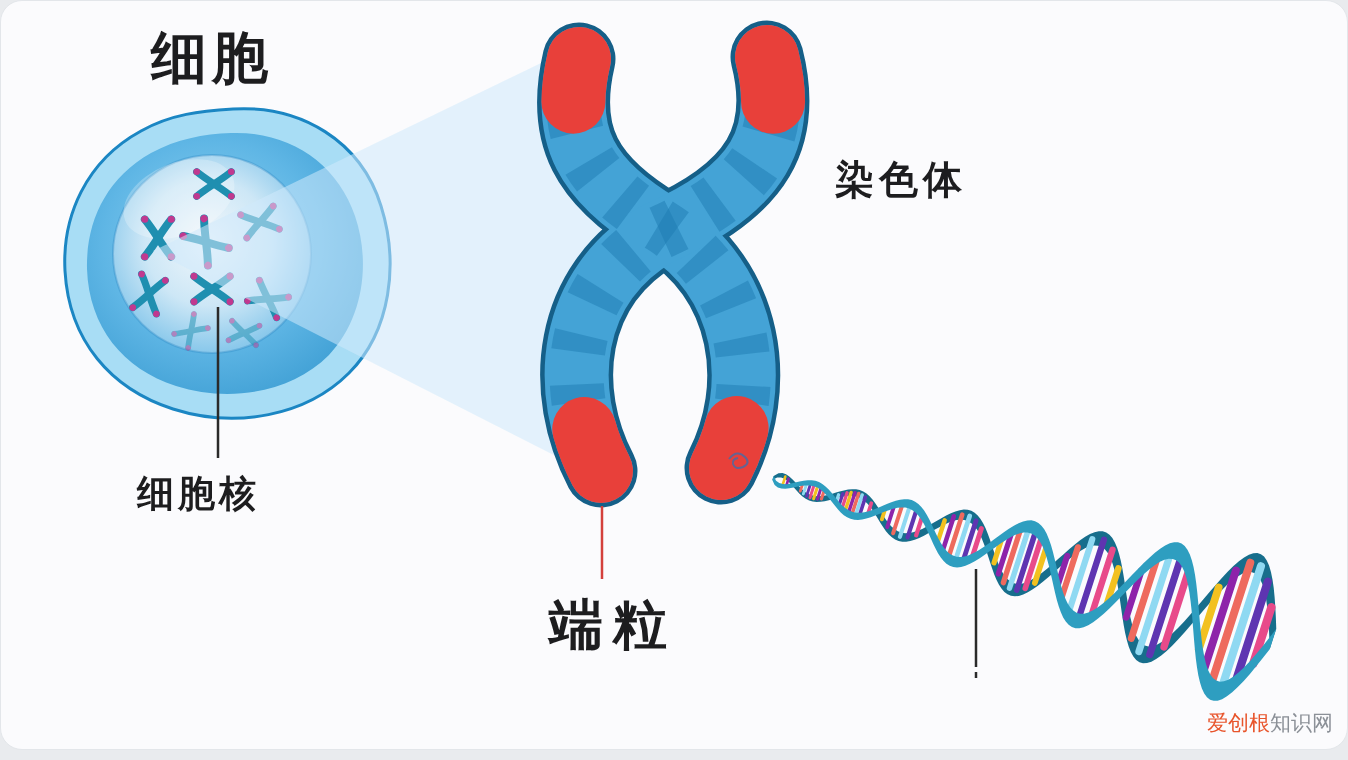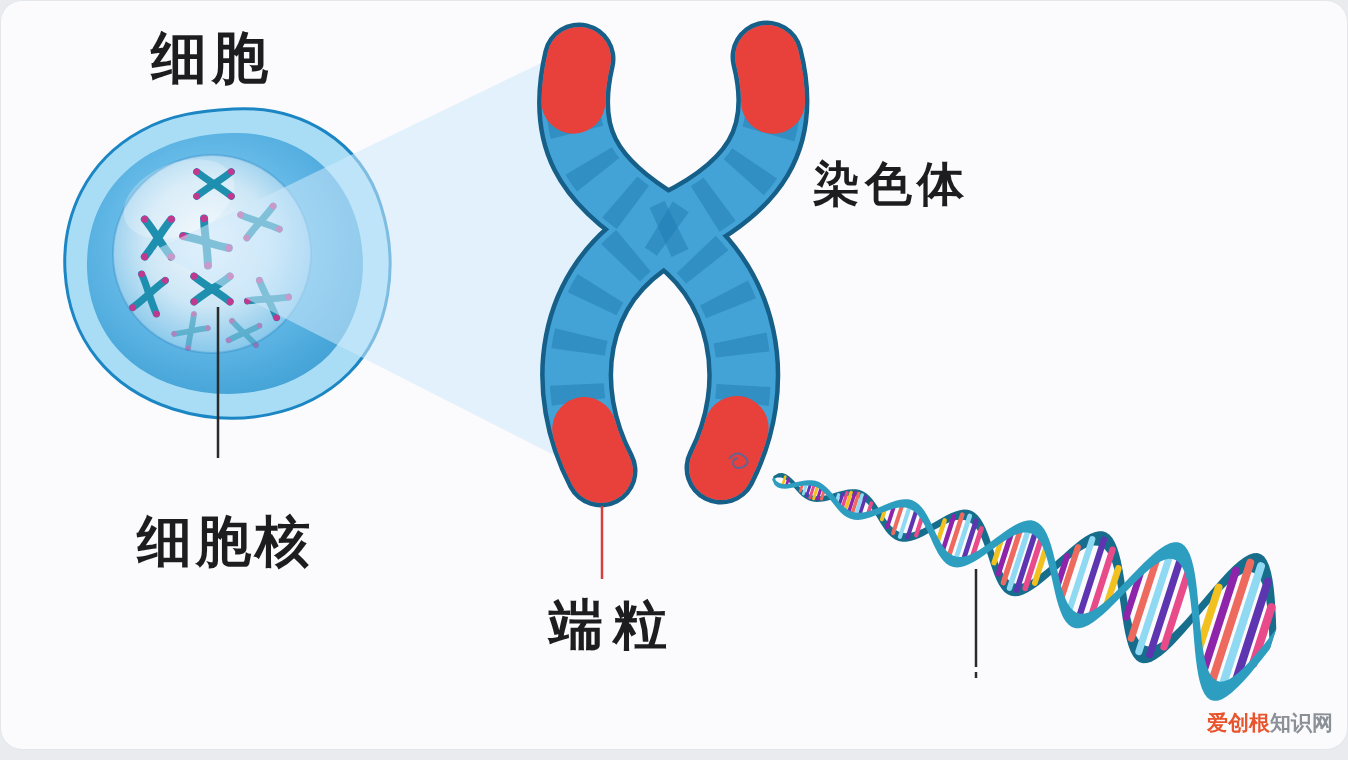--- a/index.html
+++ b/index.html
@@ -30,26 +30,26 @@
              stroke-dasharray:9 82 9;}
   .swirl{fill:none;stroke:#3a6fb0;stroke-width:2;opacity:.75;}
   .miniX-line{fill:none;stroke:var(--mini-chromosome);stroke-width:10;stroke-linecap:round;}
   .miniX-dot{fill:var(--mini-tip);}
   .pointer-black{stroke:var(--pointer-black);stroke-width:2.5;}
   .pointer-red{stroke:var(--pointer-red);stroke-width:2.5;}
 
   
   .lbl{position:absolute;color:var(--text,#1d1d1f);font-weight:700;white-space:nowrap;}
   .lbl-cell{left:150px;top:20px;font-size:56px;letter-spacing:5px;}
-  .lbl-nucleus{left:136px;top:468px;font-size:55px;letter-spacing:4px;margin-top:36px;}
-  .lbl-chromosome{left:812px;top:152px;font-size:47px;letter-spacing:5px;}
+  .lbl-nucleus{left:136px;top:468px;font-size:37px;letter-spacing:4px;}
+  .lbl-chromosome{left:834px;top:152px;font-size:39px;letter-spacing:5px;}
   .lbl-telomere{left:548px;top:588px;font-size:54px;letter-spacing:10px;}
   .lbl-dna{left:716px;top:674px;font-size:34px;letter-spacing:0;}
   .watermark{
-    position:absolute;right:14px;bottom:12px;font-size:21px;font-weight:700;
+    position:absolute;right:14px;bottom:12px;font-size:21px;font-weight:400;
     font-family:"Liberation Sans", sans-serif;white-space:nowrap;
   }
   .watermark .brand{color:var(--watermark-brand,#e8542b);}
   .watermark .rest{color:var(--watermark-rest,#8b9097);}
 </style>
 </head>
 <body>
 
 <div class="card">
   <svg class="scene" viewBox="0 0 1348 750">

